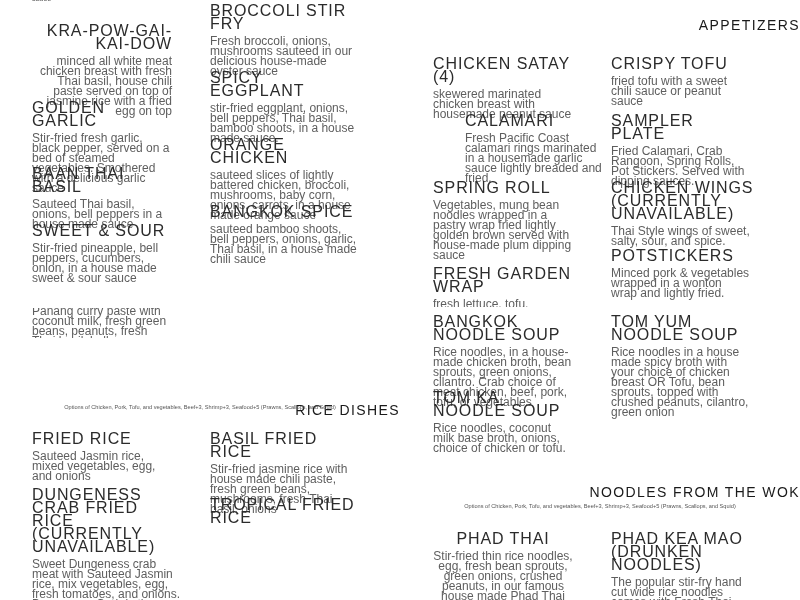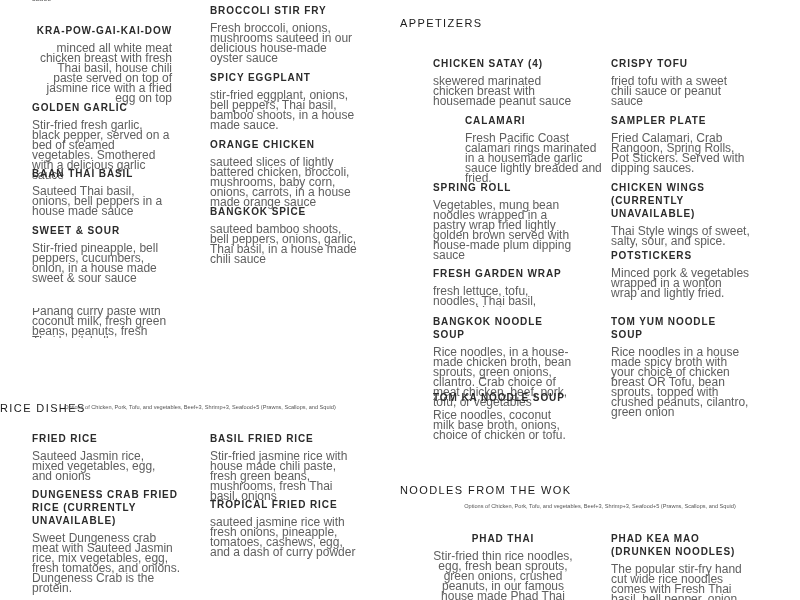--- a/index.html
+++ b/index.html
@@ -4,31 +4,31 @@
 <style>
   html, body { margin: 0; padding: 0; }
   body {
     width: 800px; height: 600px; overflow: hidden; position: relative;
     background: #ffffff;
     font-family: "Liberation Sans", "DejaVu Sans", sans-serif;
   }
   .item { position: absolute; width: 140px; }
   .item.w160 { width: 150px; }
   .item-title {
-    font-size: 10px; letter-spacing: 0.9px; color: #2b2b2b;
+    font-size: 16px; letter-spacing: 0.9px; color: #2b2b2b;
     text-transform: uppercase; line-height: 13px; margin: 0 0 6px 0;
-    font-weight: bold;
+    font-weight: normal;
   }
   .item-desc {
     font-size: 12px; color: #5e5e5e; line-height: 10px; margin: 0;
   }
   .clip { overflow: hidden; margin-top: 9px; }
   .section-title {
-    position: absolute; text-align: left;
-    font-size: 11px; letter-spacing: 1.4px; color: #1a1a1a;
+    position: absolute; text-align: right;
+    font-size: 14px; letter-spacing: 1.4px; color: #1a1a1a;
     margin: 0; font-weight: normal;
   }
   .section-sub {
     position: absolute; text-align: center;
     font-size: 5.6px; color: #555; margin: 0; white-space: nowrap;
   }
   .cut-top {
     position: absolute; left: 32px; top: -6px; width: 60px; height: 8px;
     overflow: hidden; font-size: 7.2px; color: #5e5e5e; line-height: 10px;
   }
@@ -85,21 +85,20 @@
 <div class="item w160" style="left:210px; top:432px;">
   <h3 class="item-title">BASIL FRIED RICE</h3>
   <p class="item-desc">Stir-fried jasmine rice with house made chili paste, fresh green beans, mushrooms, fresh Thai basil, onions</p>
 </div>
 <div class="item" style="left:32px; top:488px; width:150px;">
   <h3 class="item-title">DUNGENESS CRAB FRIED RICE (CURRENTLY UNAVAILABLE)</h3>
   <p class="item-desc">Sweet Dungeness crab meat with Sauteed Jasmin rice, mix vegetables, egg, fresh tomatoes, and onions. Dungeness Crab is the protein.</p>
 </div>
 <div class="item w160" style="left:210px; top:498px;">
   <h3 class="item-title">TROPICAL FRIED RICE</h3>
-  <p class="item-desc">sauteed jasmine rice with fresh onions, pineapple, tomatoes, cashews, egg, and a dash of curry powder</p>
 </div>
 
 <h2 class="section-title" style="left:400px; width:400px; top:17px;">APPETIZERS</h2>
 
 <div class="item" style="left:433px; top:57px;">
   <h3 class="item-title">CHICKEN SATAY (4)</h3>
   <p class="item-desc">skewered marinated chicken breast with housemade peanut sauce</p>
 </div>
 <div class="item" style="left:611px; top:57px;">
   <h3 class="item-title">CRISPY TOFU</h3>

